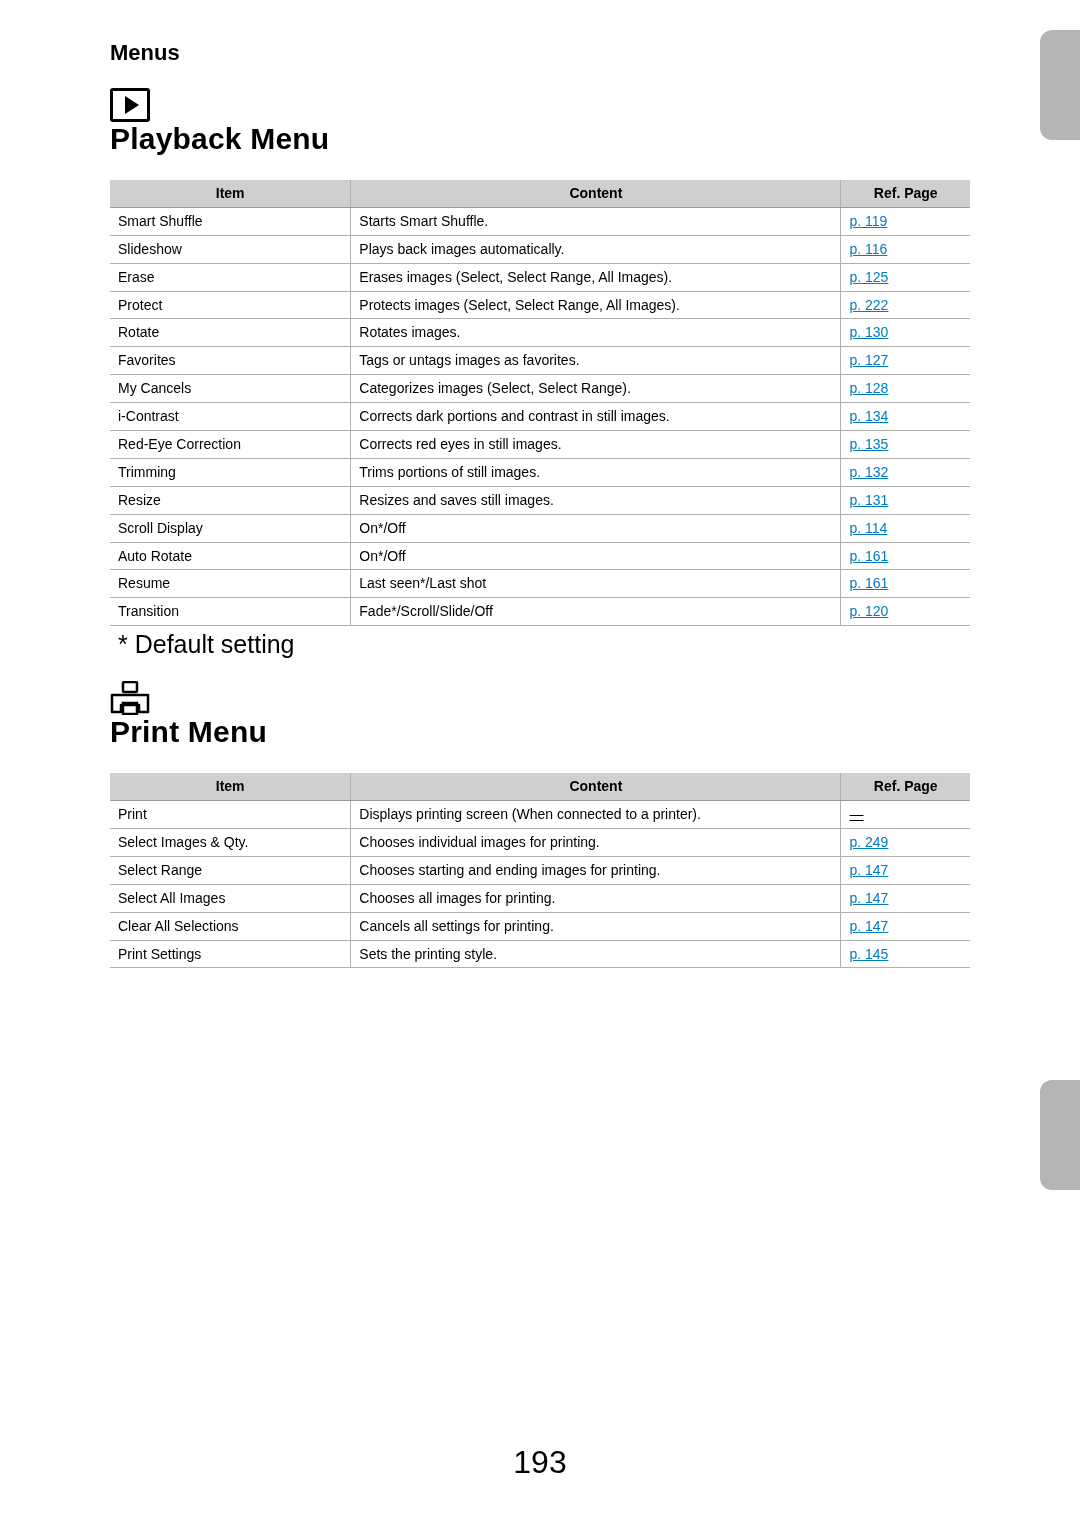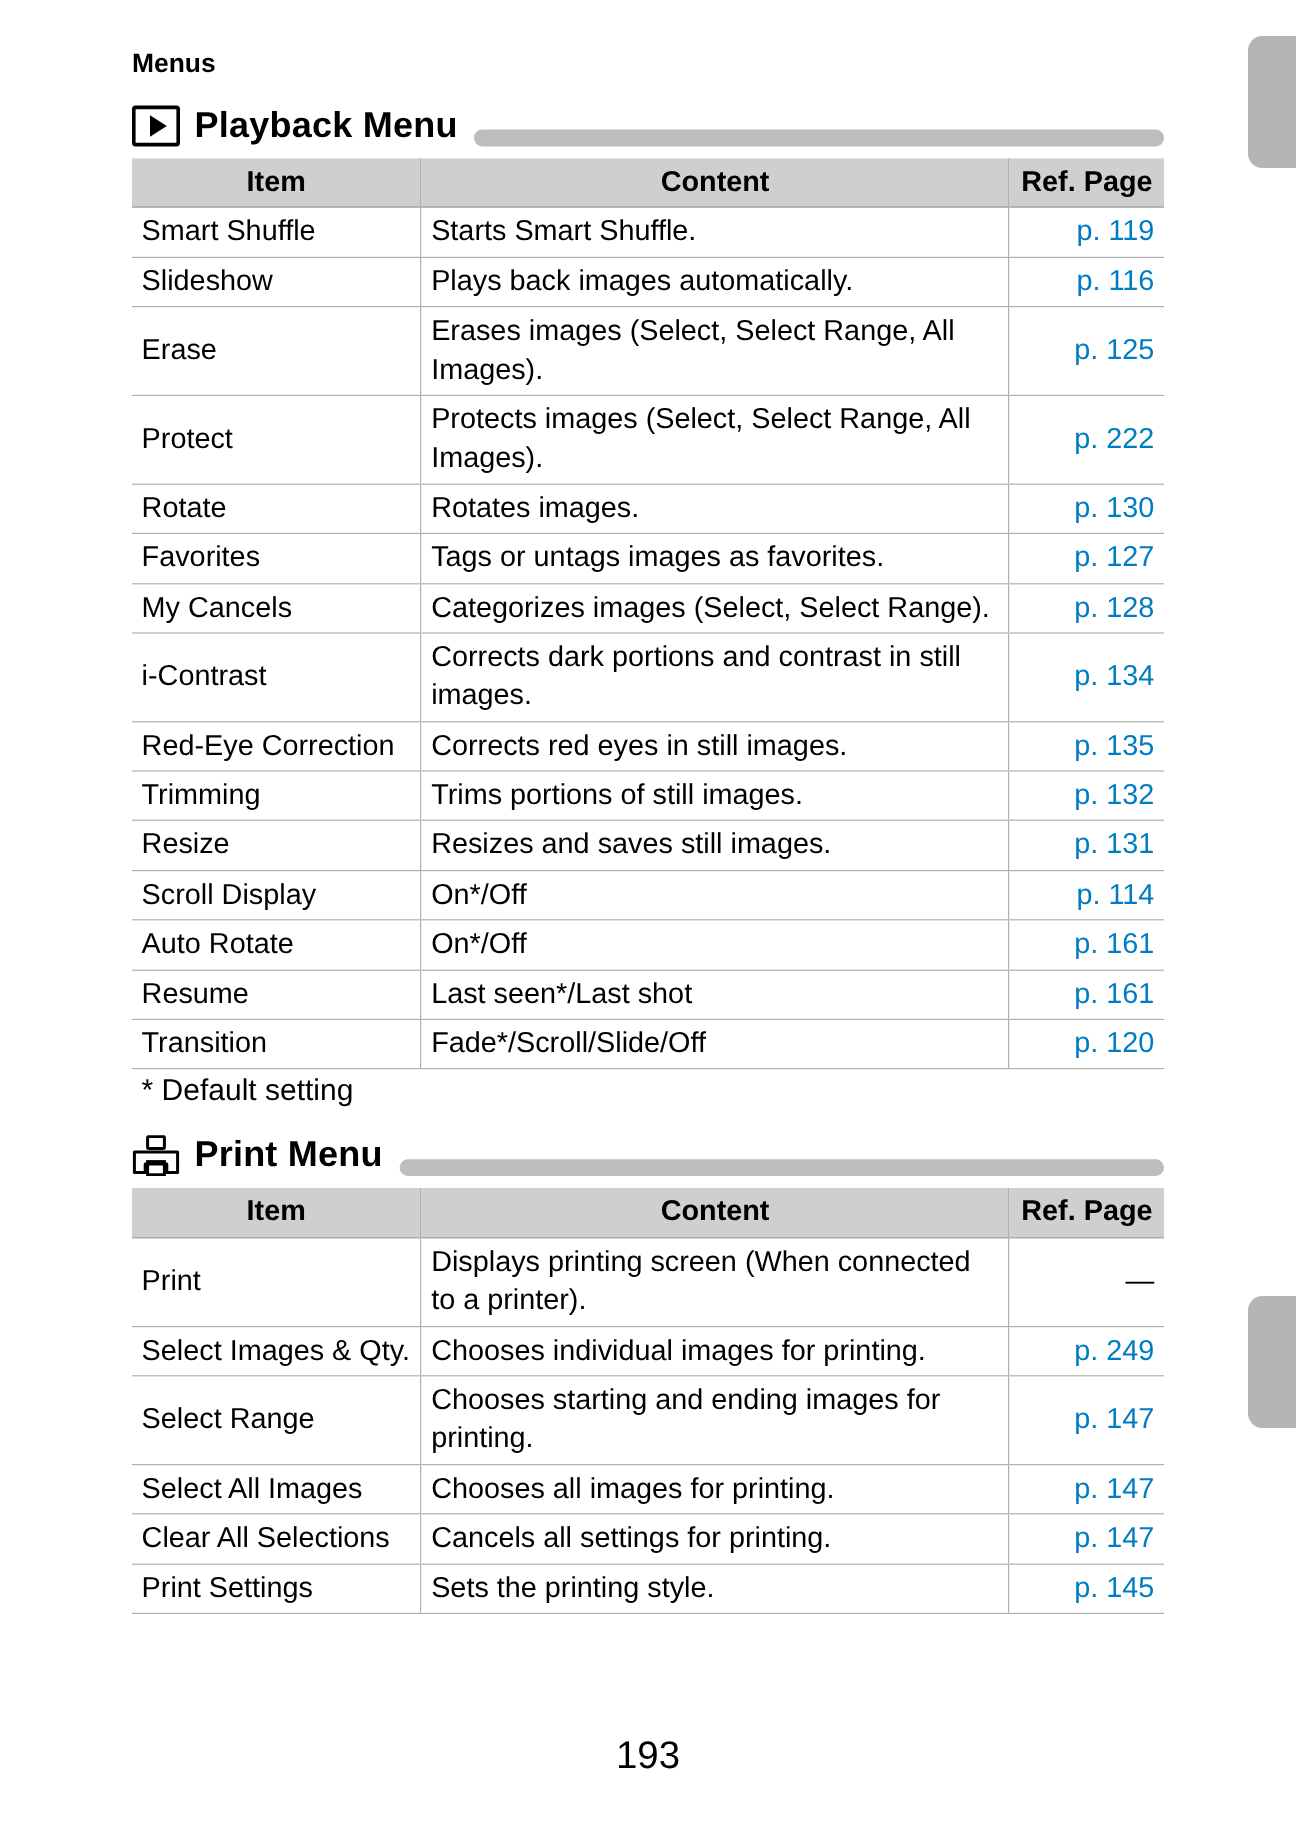--- a/index.html
+++ b/index.html
@@ -29,22 +29,23 @@
   }
   .top-label {
     text-align: left;
     font-weight: bold;
     font-size: 22px;
     margin-bottom: 18px;
     padding-right: 4px;
   }
   .section-heading {
     display: flex;
-    align-items: flex-end;
+    align-items: flex-start;
     margin: 22px 0 10px 0;
+    flex-direction: column;
   }
   .section-heading .icon-box {
     width: 34px;
     height: 28px;
     border: 3px solid #000;
     border-radius: 3px;
     margin-right: 12px;
     display: inline-flex;
     align-items: center;
     justify-content: center;
@@ -72,21 +73,21 @@
   }
   .section-heading .bar {
     flex: 1 1 auto;
     height: 14px;
     background: #bdbdbd;
     border-radius: 7px;
   }
   table.menu {
     width: 100%;
     border-collapse: collapse;
-    font-size: 24px;
+    font-size: 14px;
     line-height: 1.35;
   }
   table.menu th {
     background: #cfcfcf;
     font-weight: bold;
     text-align: center;
     padding: 4px 6px;
     border-bottom: 1px solid #9a9a9a;
   }
   table.menu th + th,
@@ -95,22 +96,23 @@
   }
   table.menu td {
     padding: 4px 8px 4px 8px;
     vertical-align: middle;
     border-bottom: 1px solid #b0b0b0;
   }
   table.menu col.c-item { width: 28%; }
   table.menu col.c-content { width: 57%; }
   table.menu col.c-ref { width: 15%; }
   td.ref {
-    text-align: right;
+    text-align: left;
     color: #007cc2;
+    text-decoration: underline;
   }
   td.ref.blank { color: #000; }
   .footnote {
     font-size: 25px;
     margin: 4px 0 14px 8px;
   }
   .page-number {
     position: absolute;
     bottom: 40px;
     left: 0; right: 0;

